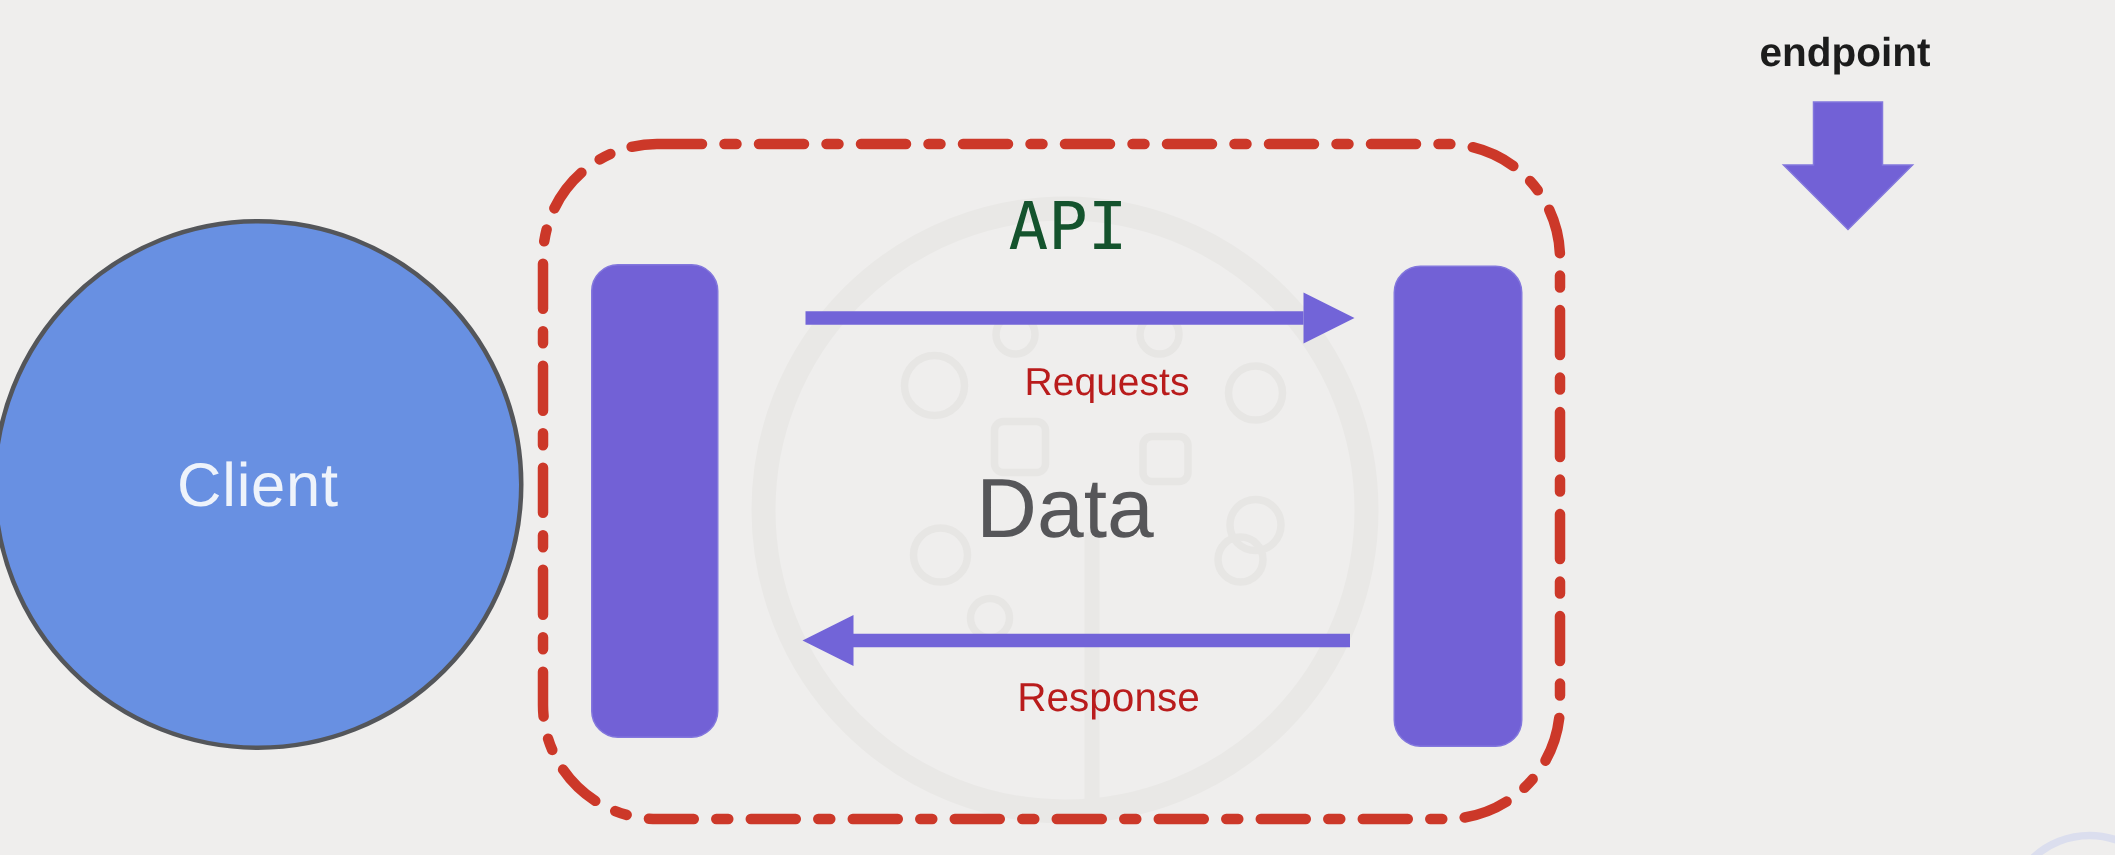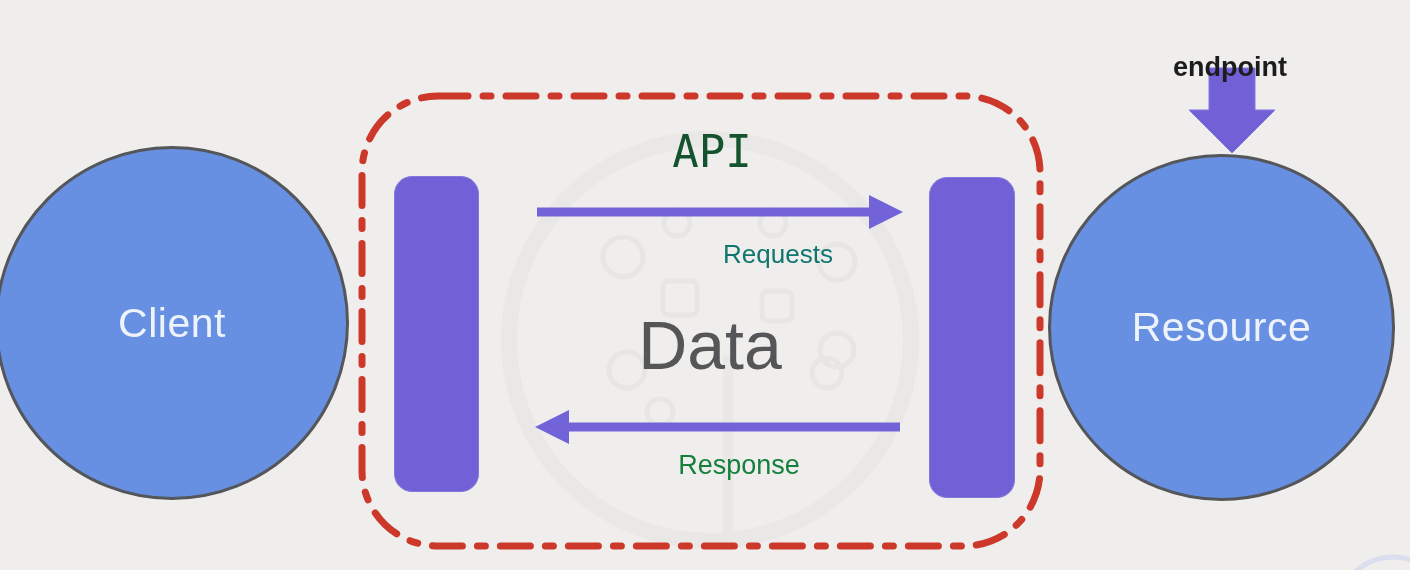--- a/index.html
+++ b/index.html
@@ -65,41 +65,40 @@
     white-space: nowrap;
     transform: translateX(-50%);
   }
   .txt-api {
     left: 712px; top: 130px;
     font-family: "DejaVu Sans Mono", monospace;
     font-size: 44px;
     color: #14532d;
   }
   .txt-requests {
-    left: 778px; top: 241px;
+    left: 738px; top: 241px;
     font-size: 26px;
-    color: #0f766e;
+    color: #b91c1c;
   }
   .txt-data {
     left: 710px; top: 311px;
-    font-size: 68px;
+    font-size: 56px;
     color: #565659;
     text-align: center;
   }
   .txt-response {
     left: 739px; top: 452px;
     font-size: 27px;
-    color: #15803d;
+    color: #b91c1c;
   }
   .txt-endpoint {
     left: 1230px; top: 22px;
     font-size: 27px;
     font-weight: bold;
     color: #1c1c1c;
-    margin-top: 32px;
   }
 </style>
 </head>
 <body>
 
 <div class="stage">
 
   <svg class="layer watermark-layer" viewBox="0 0 1410 570">
     <g fill="none" stroke="#e9e8e6">
       <circle cx="710" cy="340" r="201" stroke-width="16"></circle>
@@ -117,23 +116,20 @@
       <rect x="663" y="281" width="34" height="34" rx="6"></rect>
       <rect x="762" y="291" width="30" height="30" rx="6"></rect>
     </g>
     <circle cx="1393" cy="612" r="55" fill="none" stroke="#dbdeee" stroke-width="5"></circle>
   </svg>
 
   <div class="node-circle client">
     <span class="node-label">Client</span>
   </div>
 
-  <div class="node-circle resource">
-    <span class="node-label">Resource</span>
-  </div>
 
   <svg class="layer boundary-layer" viewBox="0 0 1410 570">
     <rect x="362" y="96" width="678" height="450" rx="76" fill="none" stroke="#cc3829" stroke-width="7" stroke-dasharray="30 15 8 15" stroke-linecap="round"></rect>
   </svg>
 
   <div class="api-bar left"></div>
   <div class="api-bar right"></div>
 
   <svg class="layer arrow-layer" viewBox="0 0 1410 570">
     <g>

